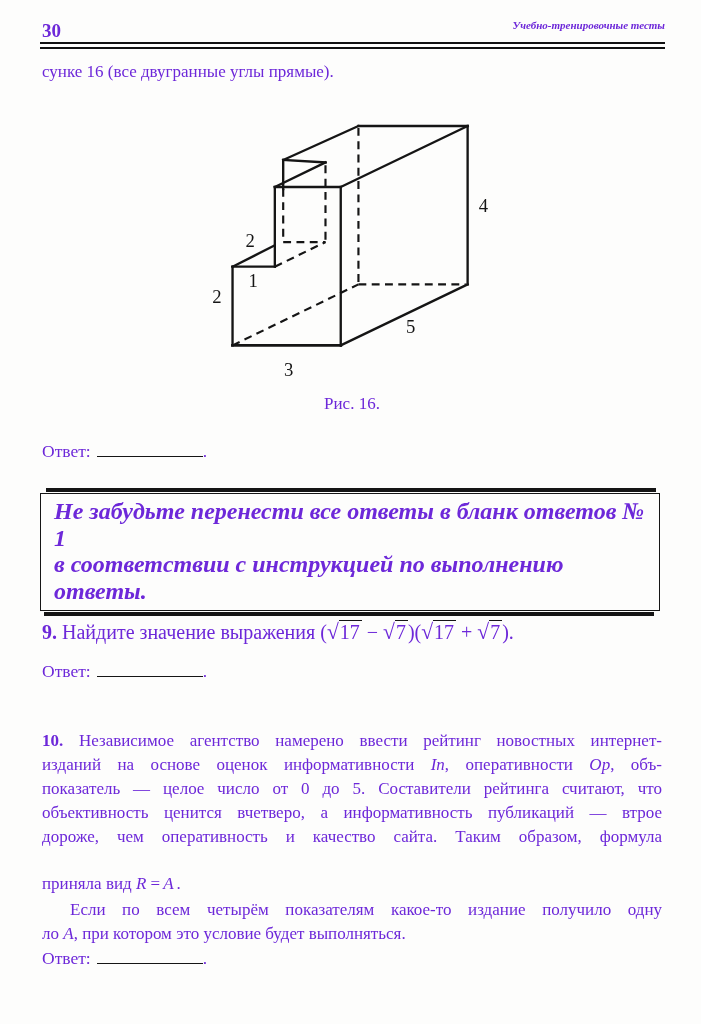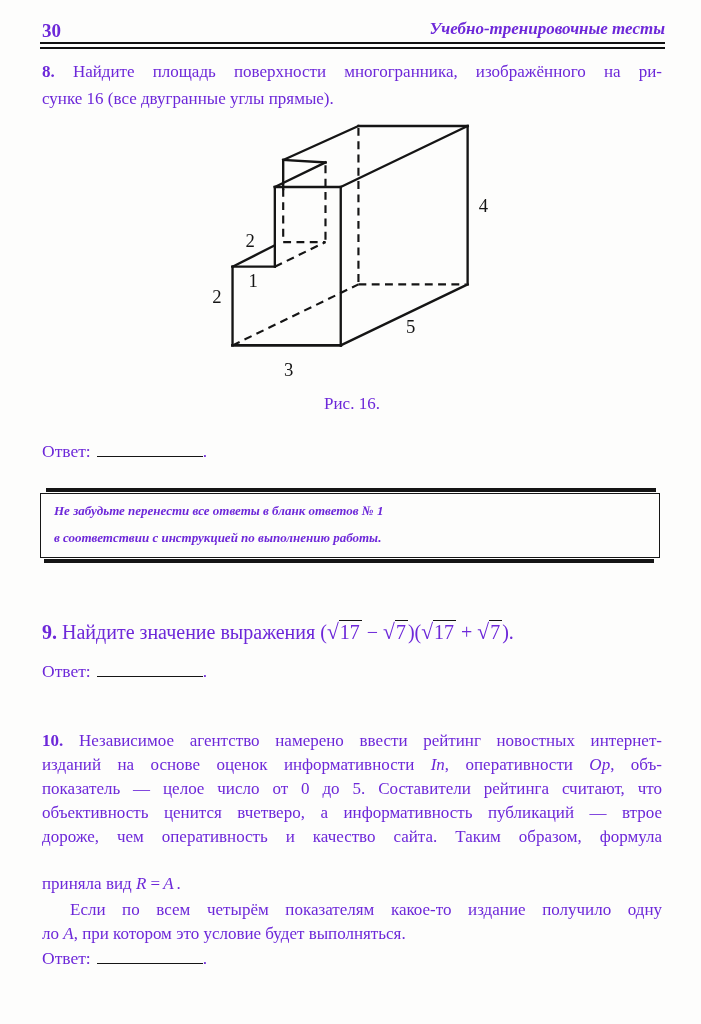--- a/index.html
+++ b/index.html
@@ -4,21 +4,21 @@
 <style>
   html,body{margin:0;padding:0;background:#e8e8e8;}
   .page{position:relative;width:701px;height:1024px;background:#fdfdfc;color:#6d28d9;
         font-family:"Liberation Serif","DejaVu Serif",serif;overflow:hidden;margin:0 auto;}
   .abs{position:absolute;}
   .b{font-weight:bold;}
   .i{font-style:italic;}
 
   
   .hdr-num{left:42px;top:20px;font-size:19px;font-weight:bold;}
-  .hdr-right{right:36px;top:19px;font-size:17px;font-weight:bold;font-style:italic;}
+  .hdr-right{right:36px;top:19px;font-size:11px;font-weight:bold;font-style:italic;}
   .rule-thin{left:40px;top:42px;width:625px;height:1.5px;background:#111;}
   .rule-thick{left:40px;top:46.5px;width:625px;height:2.8px;background:#111;}
 
   
   .para{left:42px;width:620px;font-size:17px;}
   .p8{top:58px;line-height:27px;}
   .line-j{text-align:justify;text-align-last:justify;text-justify:inter-word;}
   .line-l{text-align:left;}
   .indent{padding-left:28px;box-sizing:border-box;}
 
@@ -29,21 +29,21 @@
 
   
   .answer{left:42px;font-size:17.5px;}
   .ans-1{top:441px;}
   .ans-2{top:661px;}
   .ans-3{top:948px;}
   .ans-blank{display:inline-block;width:106px;border-bottom:1.7px solid #151515;height:14px;margin-left:6px;}
 
   
   .notice{left:40px;top:493px;width:620px;box-sizing:border-box;border:1.6px solid #151515;
-          padding:4px 10px 6px 13px;font-size:13px;font-weight:bold;font-style:italic;line-height:26.5px;}
+          padding:4px 10px 6px 13px;font-size:24px;font-weight:bold;font-style:italic;line-height:26.5px;}
   .notice:before{content:"";position:absolute;left:5px;right:3px;top:-6px;height:3.6px;background:#151515;}
   .notice:after{content:"";position:absolute;left:3px;right:5px;bottom:-6px;height:3.6px;background:#151515;}
 
   .part2{left:42px;top:577px;width:620px;text-align:center;font-size:18px;font-weight:bold;}
 
   .p9{top:618px;line-height:28px;font-size:20px;}
   .sqrt{white-space:nowrap;}
   .sqrt .radsign{font-size:1.08em;}
   .sqrt .vinc{border-top:1.7px solid #151515;padding:0 2px 0 1px;}
 
@@ -57,21 +57,20 @@
 <body>
 
 <div class="page">
 
   <div class="abs hdr-num">30</div>
   <div class="abs hdr-right">Учебно-тренировочные тесты</div>
   <div class="abs rule-thin"></div>
   <div class="abs rule-thick"></div>
 
   <div class="abs para p8">
-    <div class="line-j"><span class="b">8. </span><span>Найдите площадь поверхности многогранника, изображённого на ри-</span></div>
     <div class="line-l"><span>сунке 16 (все двугранные углы прямые).</span></div>
   </div>
 
   <svg class="abs fig-svg" width="300" height="275" viewBox="205 110 305 275" fill="none">
     <g stroke="#151515" stroke-width="2.2" stroke-dasharray="8 5.5">
       <line x1="284.5" y1="188" x2="284.5" y2="242"></line>
       <line x1="284.5" y1="242" x2="327.5" y2="242"></line>
       <line x1="327.5" y1="164" x2="327.5" y2="242"></line>
       <line x1="276" y1="267" x2="327.5" y2="242"></line>
       <line x1="361" y1="126" x2="361" y2="285"></line>
@@ -105,21 +104,21 @@
     </g>
   </svg>
   <div class="abs fig-caption">Рис. 16.</div>
 
   <div class="abs answer ans-1">
     <span>Ответ:</span><span class="ans-blank"></span><span>.</span>
   </div>
 
   <div class="abs notice">
     <div>Не забудьте перенести все ответы в бланк ответов № 1</div>
-    <div>в соответствии с инструкцией по выполнению работы.</div>
+    <div>в соответствии с инструкцией по выполнению ответы.</div>
   </div>
 
 
   <div class="abs para p9">
     <div class="line-l"><span class="b">9. </span><span>Найдите значение выражения  (</span><span class="sqrt"><span class="radsign">√</span><span class="vinc">17</span></span><span> − </span><span class="sqrt"><span class="radsign">√</span><span class="vinc">7</span></span><span>)(</span><span class="sqrt"><span class="radsign">√</span><span class="vinc">17</span></span><span> + </span><span class="sqrt"><span class="radsign">√</span><span class="vinc">7</span></span><span>).</span></div>
   </div>
 
   <div class="abs answer ans-2">
     <span>Ответ:</span><span class="ans-blank"></span><span>.</span>
   </div>

